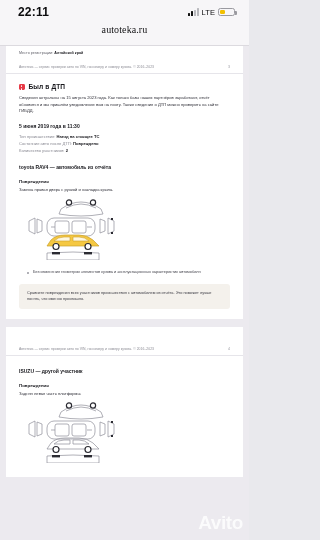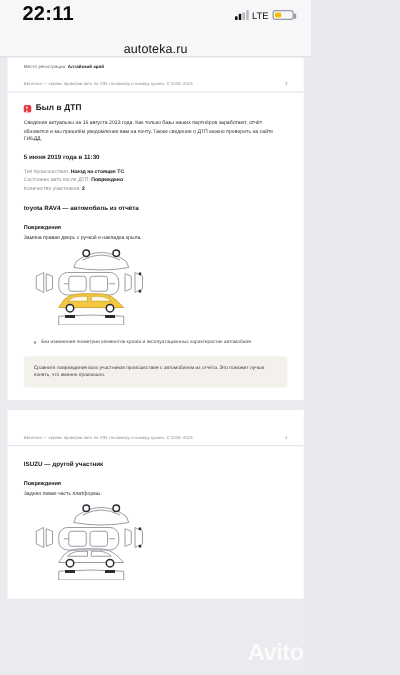--- a/index.html
+++ b/index.html
@@ -10,39 +10,40 @@
     -webkit-font-smoothing:antialiased;
   }
   #screen{ position:relative; width:249px; height:540px; background:#eceaef; overflow:hidden; }
 
   
   .statusbar{
     position:relative; height:24px; background:#f7f6f8;
     display:flex; align-items:center; justify-content:space-between;
     padding:0 14px 0 18px;
   }
-  .status-time{ font-size:16px; font-weight:700; color:#0b0b0d; letter-spacing:.2px; }
+  .status-time{ font-size:12px; font-weight:700; color:#0b0b0d; letter-spacing:.2px; }
   .status-right{ display:flex; align-items:center; gap:3px; }
   .sig{ display:flex; align-items:flex-end; gap:1px; height:8px; }
   .sig i{ display:block; width:2px; background:#111; border-radius:.5px; }
   .sig i:nth-child(1){ height:3px; }
   .sig i:nth-child(2){ height:5px; }
   .sig i:nth-child(3){ height:6.5px; background:#b8b8bd; }
   .sig i:nth-child(4){ height:8px; background:#b8b8bd; }
   .lte{ font-size:7.5px; font-weight:400; color:#0b0b0d; letter-spacing:.1px; }
   .batt{ position:relative; width:17px; height:8.5px; border:1px solid #9a9aa0;
          border-radius:2.4px; padding:1px; }
   .batt:after{ content:""; position:absolute; right:-2.6px; top:2.4px; width:1.6px;
                height:3.4px; background:#9a9aa0; border-radius:0 1px 1px 0; }
   .batt b{ display:block; height:100%; width:42%; background:#f2c000; border-radius:1.2px; }
 
   
   .browserbar{
-    height:22px; background:#f7f6f8; display:flex; align-items:flex-end; justify-content:center;
+    height:22px; background:#f7f6f8; display:flex; align-items:flex-start; justify-content:center;
     border-bottom:1px solid #dcdadf;
+    font-family:Liberation Serif, serif;
   }
   .browser-url{ font-size:10px; color:#121214; letter-spacing:.1px; }
 
   
   .doc{ position:absolute; top:46px; left:0; right:0; bottom:0; background:#eceaef; overflow:hidden; }
 
   .page{ position:relative; background:#fff; margin:0 6px; }
   .page + .page{ margin-top:7px; }
 
   .reg-line{ font-size:3.6px; color:#5d5d66; padding:5px 13px 0 13px; letter-spacing:.05px;}

